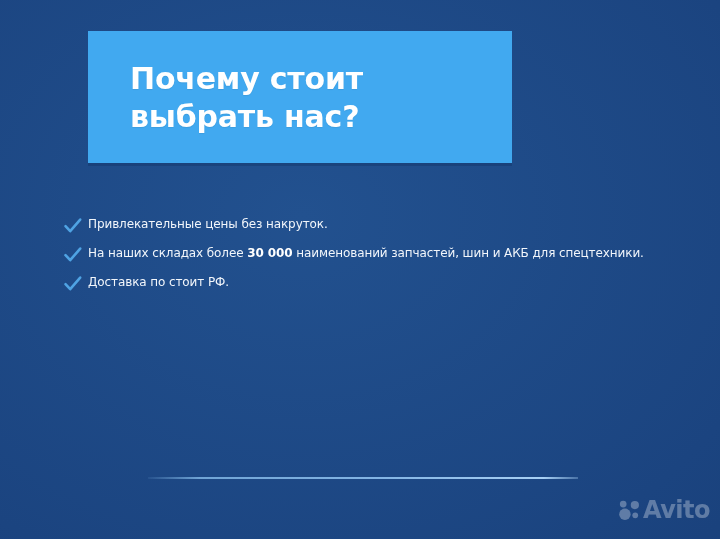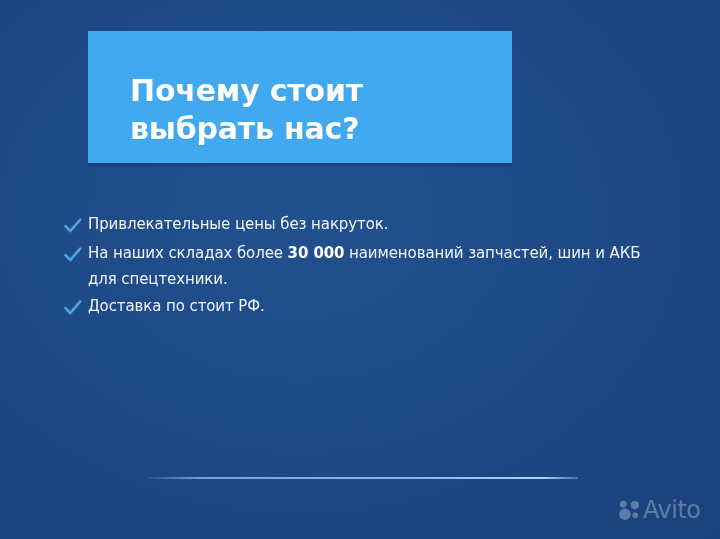--- a/index.html
+++ b/index.html
@@ -38,21 +38,21 @@
     position: absolute;
     left: 0;
     right: 0;
     bottom: -3px;
     height: 3px;
     background: rgba(10, 40, 85, 0.28);
   }
   .heading-text {
     position: absolute;
     left: 42px;
-    top: 41px;
+    top: 29px;
     color: #ffffff;
     font-size: 30px;
     font-weight: bold;
     line-height: 38px;
     letter-spacing: -0.2px;
     white-space: pre-line;
     text-shadow: 0 1px 1px rgba(0,0,0,0.07);
   }
 
   
@@ -70,21 +70,21 @@
   .check-icon {
     flex: 0 0 auto;
     width: 22px;
     height: 26px;
     margin-top: 1px;
     display: block;
   }
   .bullet-text {
     flex: 1 1 auto;
     color: #f2f6fb;
-    font-size: 15px;
+    font-size: 12px;
     line-height: 25.5px;
     padding-left: 4px;
     letter-spacing: -0.1px;
   }
   .bullet-text b {
     font-weight: bold;
     color: #ffffff;
     margin-top: 11px;
   }
 
@@ -114,21 +114,21 @@
   }
   .wm-logo {
     display: block;
     width: 21px;
     height: 21px;
     margin-right: 3px;
   }
   .wm-text {
     color: #ffffff;
     font-size: 24px;
-    font-weight: normal;
+    font-weight: bold;
     line-height: 24px;
     letter-spacing: -0.5px;
   }
 </style>
 </head>
 <body>
 
 <div class="slide">
 
   <div class="heading-box">

